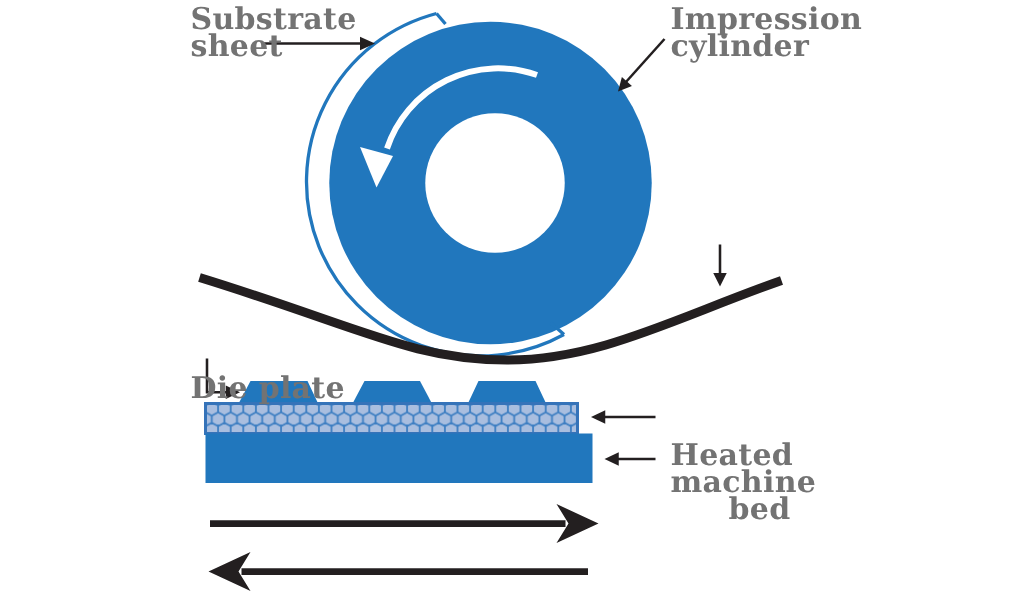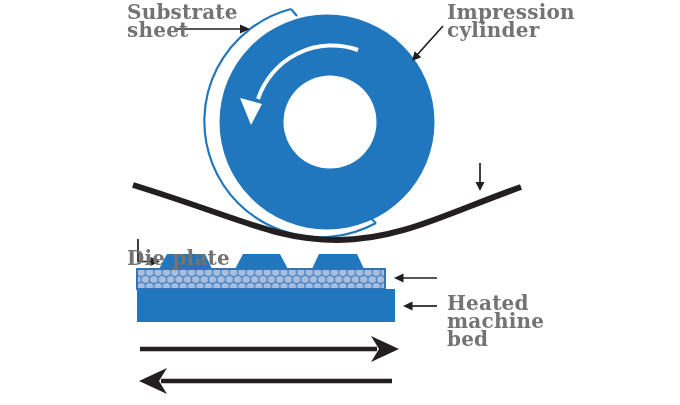--- a/index.html
+++ b/index.html
@@ -84,15 +84,15 @@
   </svg>
 
   <div class="lbl" style="left:127px;top:3px;width:84px;">Substrate sheet</div>
 
   <div class="lbl" style="left:447px;top:3px;width:92px;">Impression cylinder</div>
 
 
   <div class="lbl" style="left:127px;top:221px;width:110px;margin-top:28px;">Die plate</div>
 
 
-  <div class="lbl" style="left:447px;top:294px;width:80px;">Heated machine bed</div>
+  <div class="lbl" style="left:447px;top:294px;width:80px;text-align:right;">Heated machine bed</div>
 
 </div>
 
 </body></html>

